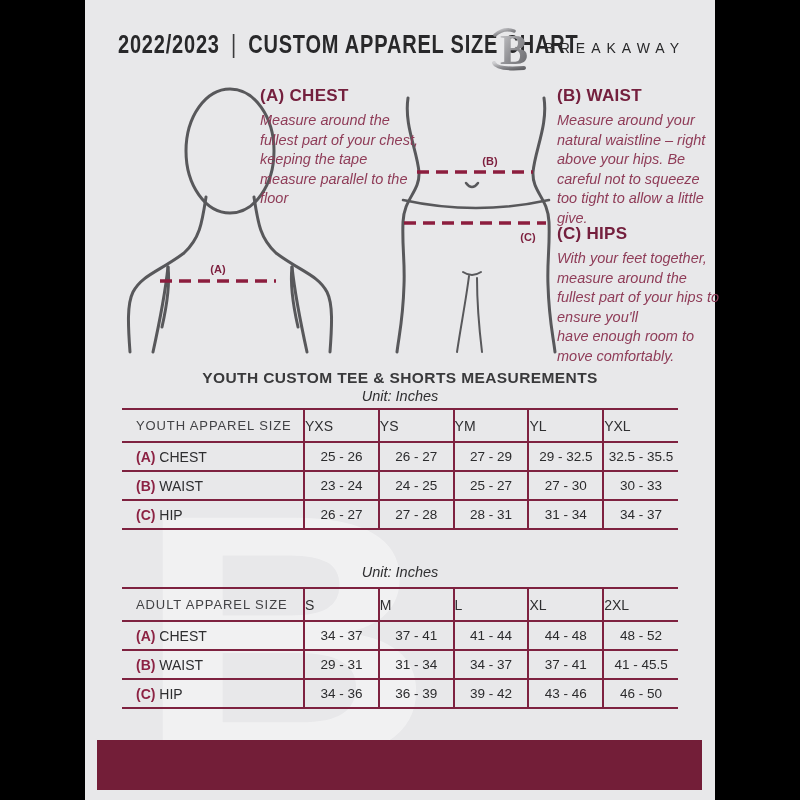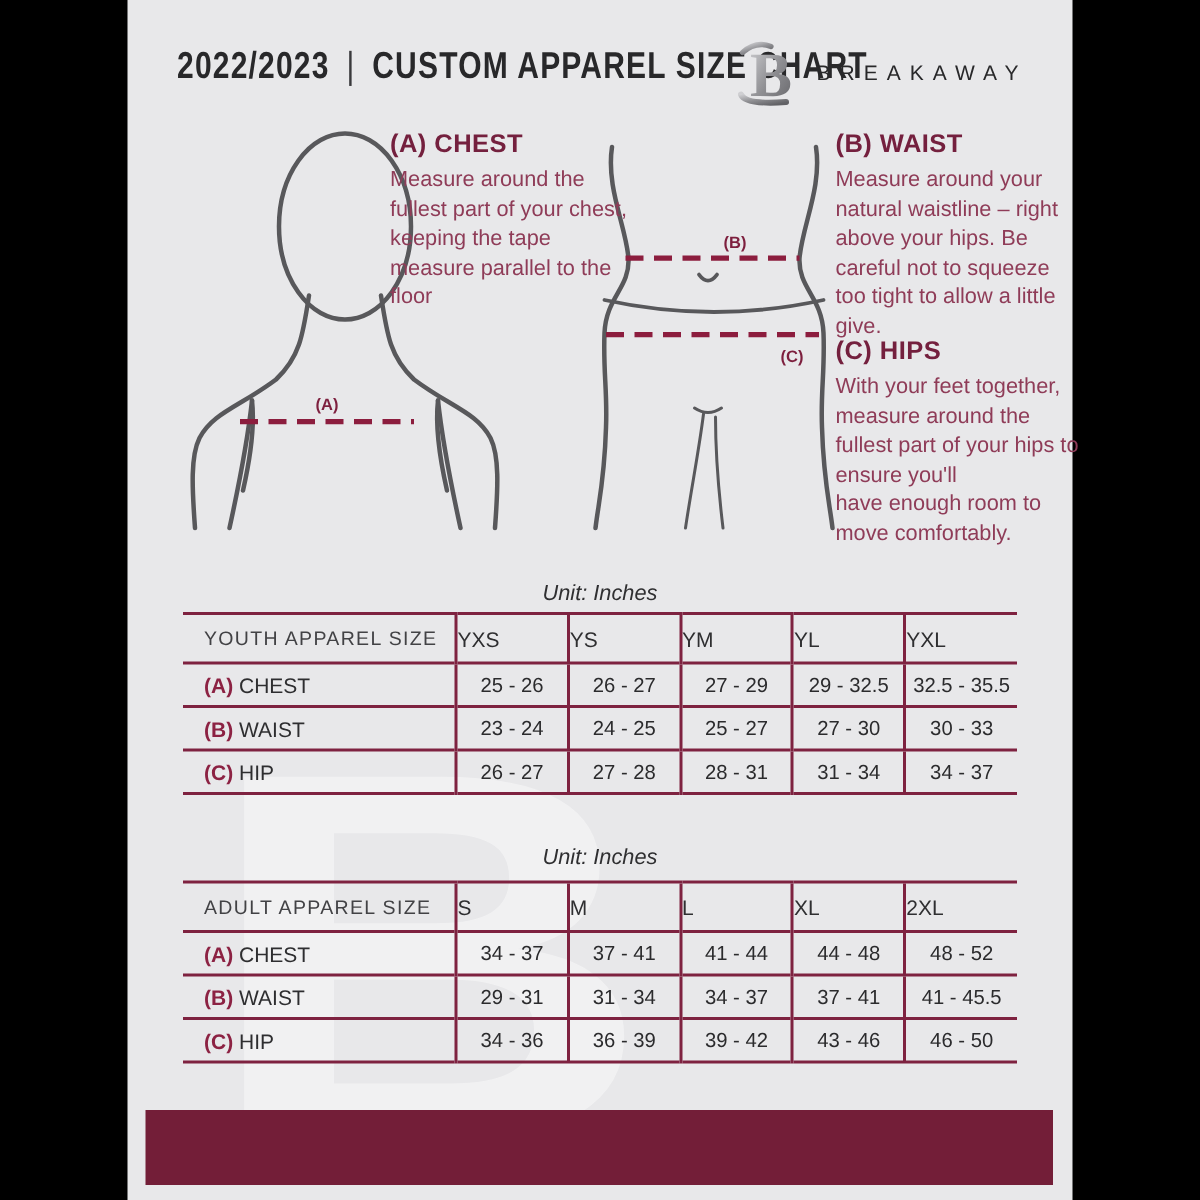--- a/index.html
+++ b/index.html
@@ -19,21 +19,21 @@
   .masthead{position:absolute;left:33px;right:30px;top:24px;height:42px;z-index:2;}
   .masthead-left{position:absolute;left:0;top:6px;white-space:nowrap;
                  transform:scaleX(0.8);transform-origin:left center;
                  font-weight:bold;font-size:25px;color:#28282a;letter-spacing:1px;}
   .masthead-divider{display:inline-block;margin:0 14px;font-weight:normal;color:#3a3a3c;}
   .masthead-right{position:absolute;right:0;top:0;display:flex;align-items:center;gap:12px;}
   .brand-name{font-weight:normal;font-size:14px;letter-spacing:6px;color:#28282a;}
 
   
   .guide-heading{position:absolute;z-index:2;font-size:17px;font-weight:bold;color:#74203e;letter-spacing:.3px;}
-  .guide-desc{position:absolute;z-index:2;font-size:14.5px;line-height:19.5px;
+  .guide-desc{position:absolute;z-index:2;font-size:14.5px;font-style:italic;line-height:19.5px;
               color:#8f3c58;white-space:pre-line;}
   .figure-svg{position:absolute;z-index:1;}
 
   
   .section-title{position:absolute;left:0;width:630px;text-align:center;z-index:2;
                  font-size:15.5px;font-weight:bold;color:#39393b;letter-spacing:.4px;}
   .section-unit{position:absolute;left:0;width:630px;text-align:center;z-index:2;
                 font-size:14.5px;font-style:italic;color:#2f2f31;}
 
   
@@ -118,20 +118,21 @@
     <div class="guide-heading" style="left:175px;top:86px">(A) CHEST</div>
     <div class="guide-desc" style="left:175px;top:111px;width:164px">Measure around the fullest part of your chest, keeping the tape measure parallel to the floor</div>
 
     <div class="guide-heading" style="left:472px;top:86px">(B) WAIST</div>
     <div class="guide-desc" style="left:472px;top:111px;width:158px">Measure around your natural waistline – right above your hips. Be careful not to squeeze too tight to allow a little give.</div>
 
     <div class="guide-heading" style="left:472px;top:224px">(C) HIPS</div>
     <div class="guide-desc" style="left:472px;top:249px;width:164px">With your feet together, measure around the fullest part of your hips to ensure you'll
 have enough room to move comfortably.</div>
 
+    <div class="section-title" style="top:369px">YOUTH CUSTOM TEE &amp; SHORTS MEASUREMENTS</div>
     <div class="section-unit" style="top:388px">Unit: Inches</div>
 
     <table class="size-table" style="top:408px">
       <colgroup>
           <col class="col-label">
           <col>
           <col>
           <col>
           <col>
           <col>

